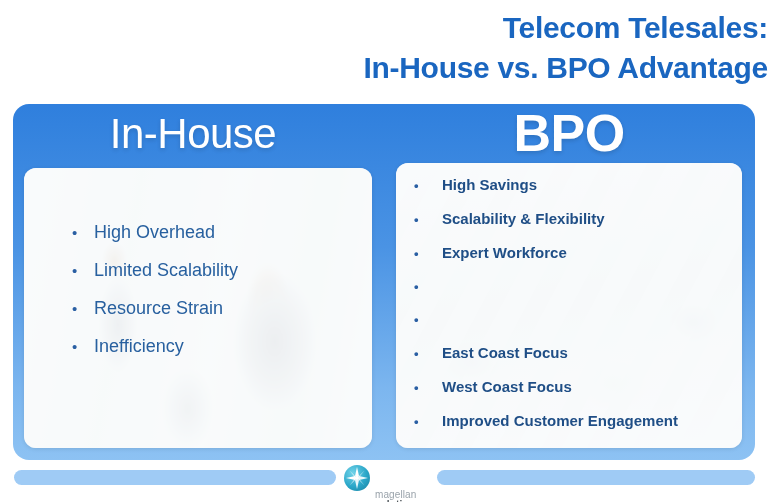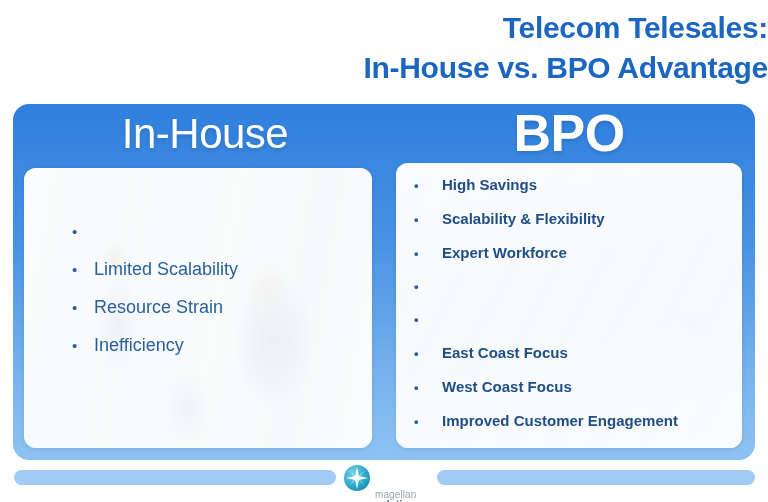--- a/index.html
+++ b/index.html
@@ -46,21 +46,21 @@
 
   
   .col-head {
     position: absolute;
     text-align: center;
     color: #ffffff;
     white-space: nowrap;
     text-shadow: 0 2px 4px rgba(0,0,0,0.14);
   }
   .col-head.inhouse {
-    left: 25px;
+    left: 13px;
     top: 109px;
     width: 360px;
     font-size: 42px;
     line-height: 50px;
     font-weight: 300;
     letter-spacing: -0.5px;
   }
   .col-head.bpo {
     left: 396px;
     top: 104px;
@@ -218,20 +218,21 @@
 <div class="col-head bpo">BPO</div>
 
 <div class="card left">
   <div class="photo office-meeting"></div>
   <div class="wash"></div>
 </div>
 
 <ul class="bullets left">
   <li>
     <span class="dot">•</span>
+    <span>High Overhead</span>
   </li>
   <li>
     <span class="dot">•</span>
     <span>Limited Scalability</span>
   </li>
   <li>
     <span class="dot">•</span>
     <span>Resource Strain</span>
   </li>
   <li>

